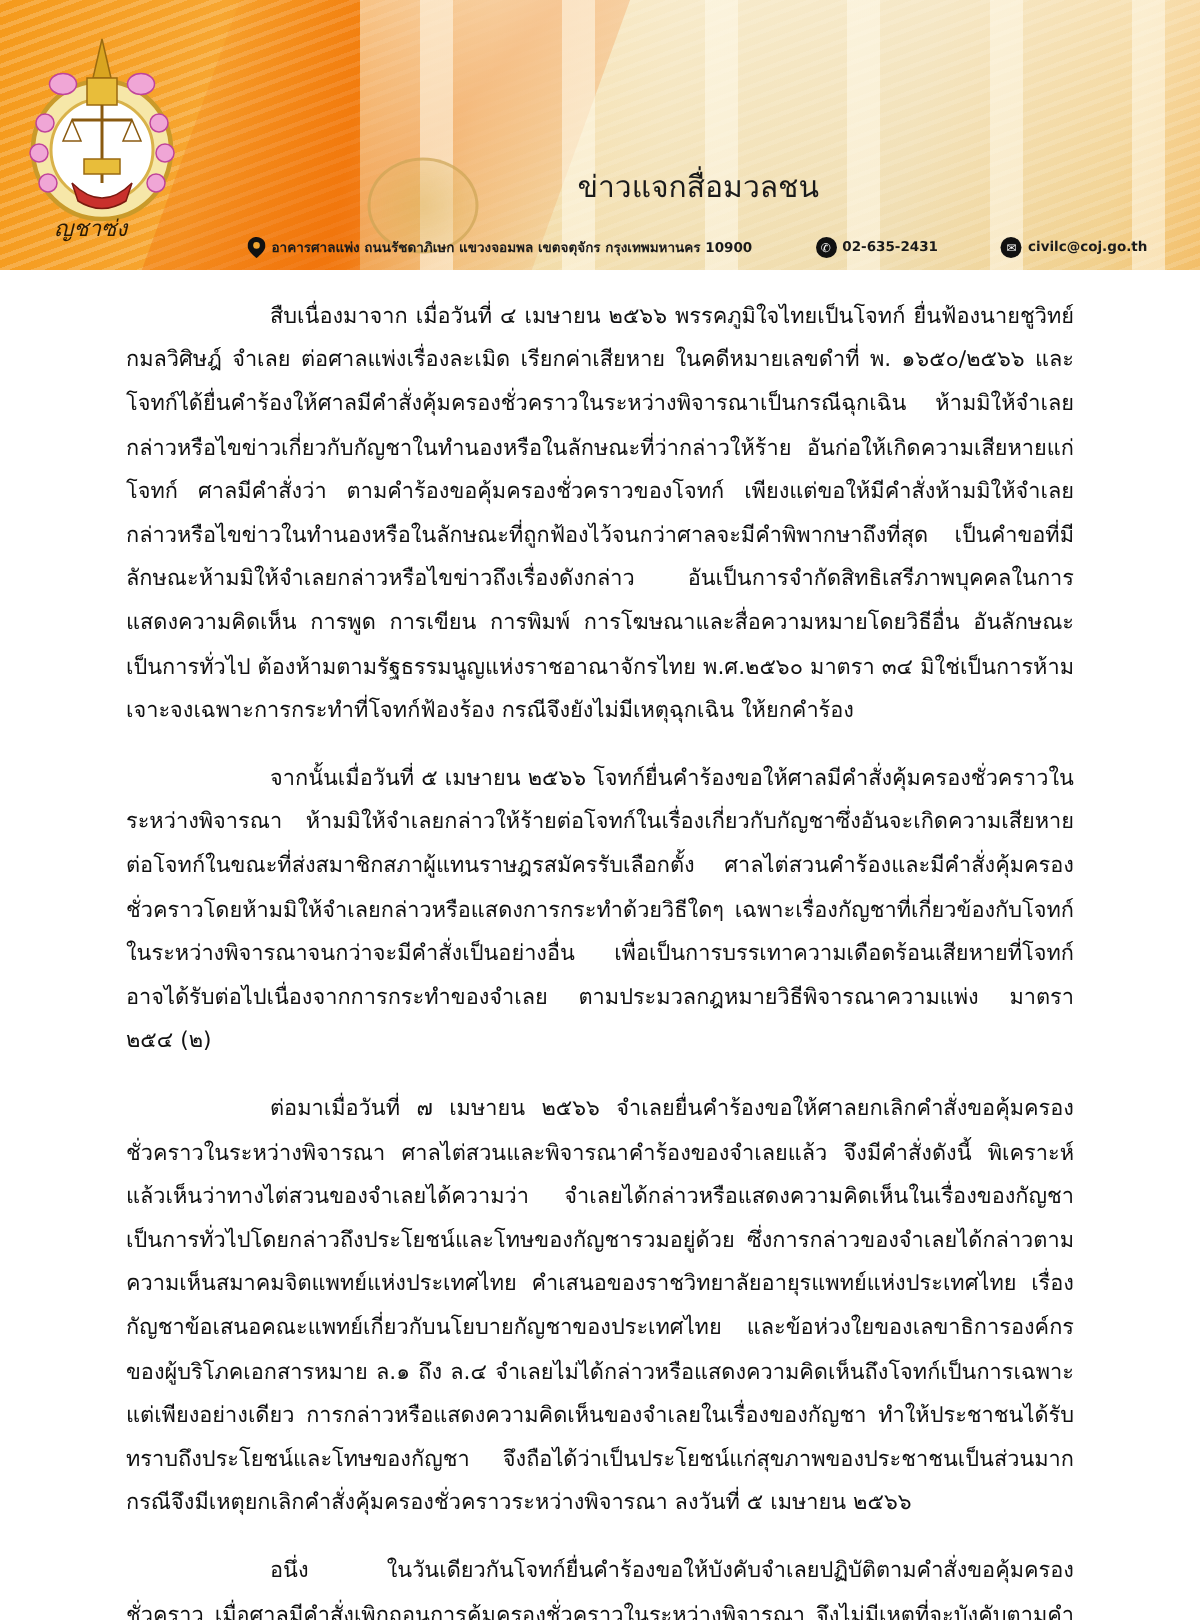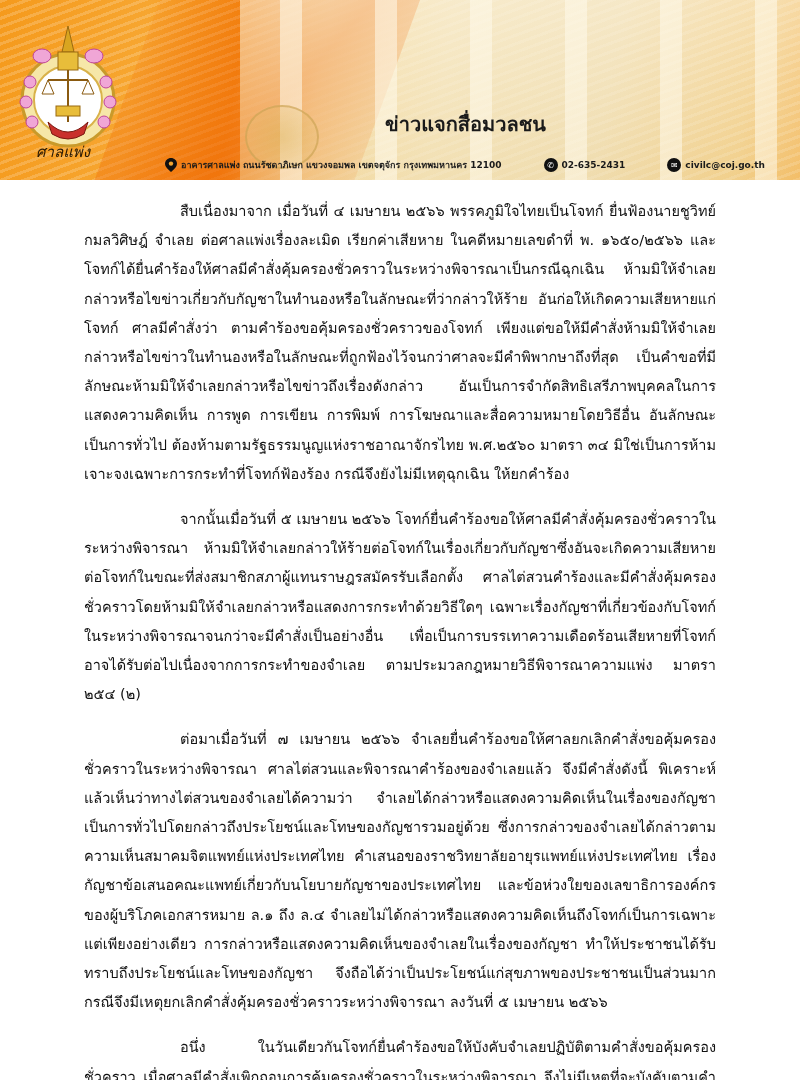--- a/index.html
+++ b/index.html
@@ -40,21 +40,21 @@
     font-size: 15px; font-style: italic; color: #2a1a05;
   }
   .title {
     position: absolute; left: 305px; top: 58px;
     font-family: "Liberation Sans", sans-serif;
     font-weight: bold; font-size: 47px; letter-spacing: 0.5px;
     color: #e8198b; line-height: 1;
   }
   .subtitle {
     position: absolute; left: 385px; top: 108px;
-    font-size: 20px; font-weight: bold; color: #1a1a1a;
+    font-size: 20px; font-weight: normal; color: #1a1a1a;
   }
   .contact {
     position: absolute; top: 158px; left: 165px; right: 0;
     display: flex; align-items: center;
     font-size: 9px; font-weight: bold; color: #1a1a1a;
   }
   .contact .item { display: flex; align-items: center; }
   .contact .ico {
     display: inline-flex; align-items: center; justify-content: center;
     width: 14px; height: 14px; border-radius: 50%;
@@ -94,31 +94,31 @@
     </g>
     <polygon points="50,4 44,30 56,30" fill="#d9a520" stroke="#9a6a10"></polygon>
     <rect x="40" y="30" width="20" height="18" fill="#e8bd3a" stroke="#9a6a10"></rect>
     <line x1="50" y1="48" x2="50" y2="100" stroke="#8a5a10" stroke-width="2"></line>
     <line x1="30" y1="58" x2="70" y2="58" stroke="#8a5a10" stroke-width="2"></line>
     <path d="M24,72 L30,58 L36,72 Z" fill="none" stroke="#8a5a10"></path>
     <path d="M64,72 L70,58 L76,72 Z" fill="none" stroke="#8a5a10"></path>
     <rect x="38" y="84" width="24" height="10" fill="#e8bd3a" stroke="#9a6a10"></rect>
     <path d="M30,100 Q50,120 70,100 L66,112 Q50,122 34,112 Z" fill="#c9302c" stroke="#7a1a10"></path>
   </svg>
-  <div class="logo-caption">ศาลแพ่ง</div>
+  <div class="logo-caption">ญชาซ่ง</div>
 
   <div class="subtitle">ข่าวแจกสื่อมวลชน</div>
 
   <div class="contact">
     <div class="item">
       <svg class="pin" viewBox="0 0 12 14">
         <path d="M6,0 C2.7,0 0,2.6 0,5.8 C0,9.6 6,14 6,14 C6,14 12,9.6 12,5.8 C12,2.6 9.3,0 6,0 Z" fill="#111"></path>
         <circle cx="6" cy="5.6" r="2.2" fill="#f2a530"></circle>
       </svg>
-      <span>อาคารศาลแพ่ง ถนนรัชดาภิเษก แขวงจอมพล เขตจตุจักร กรุงเทพมหานคร 12100</span>
+      <span>อาคารศาลแพ่ง ถนนรัชดาภิเษก แขวงจอมพล เขตจตุจักร กรุงเทพมหานคร 10900</span>
     </div>
     <div class="item" style="margin-left:42px;">
       <span class="ico">✆</span>
       <span>02-635-2431</span>
     </div>
     <div class="item" style="margin-left:42px;">
       <span class="ico">✉</span>
       <span>civilc@coj.go.th</span>
     </div>
   </div>

